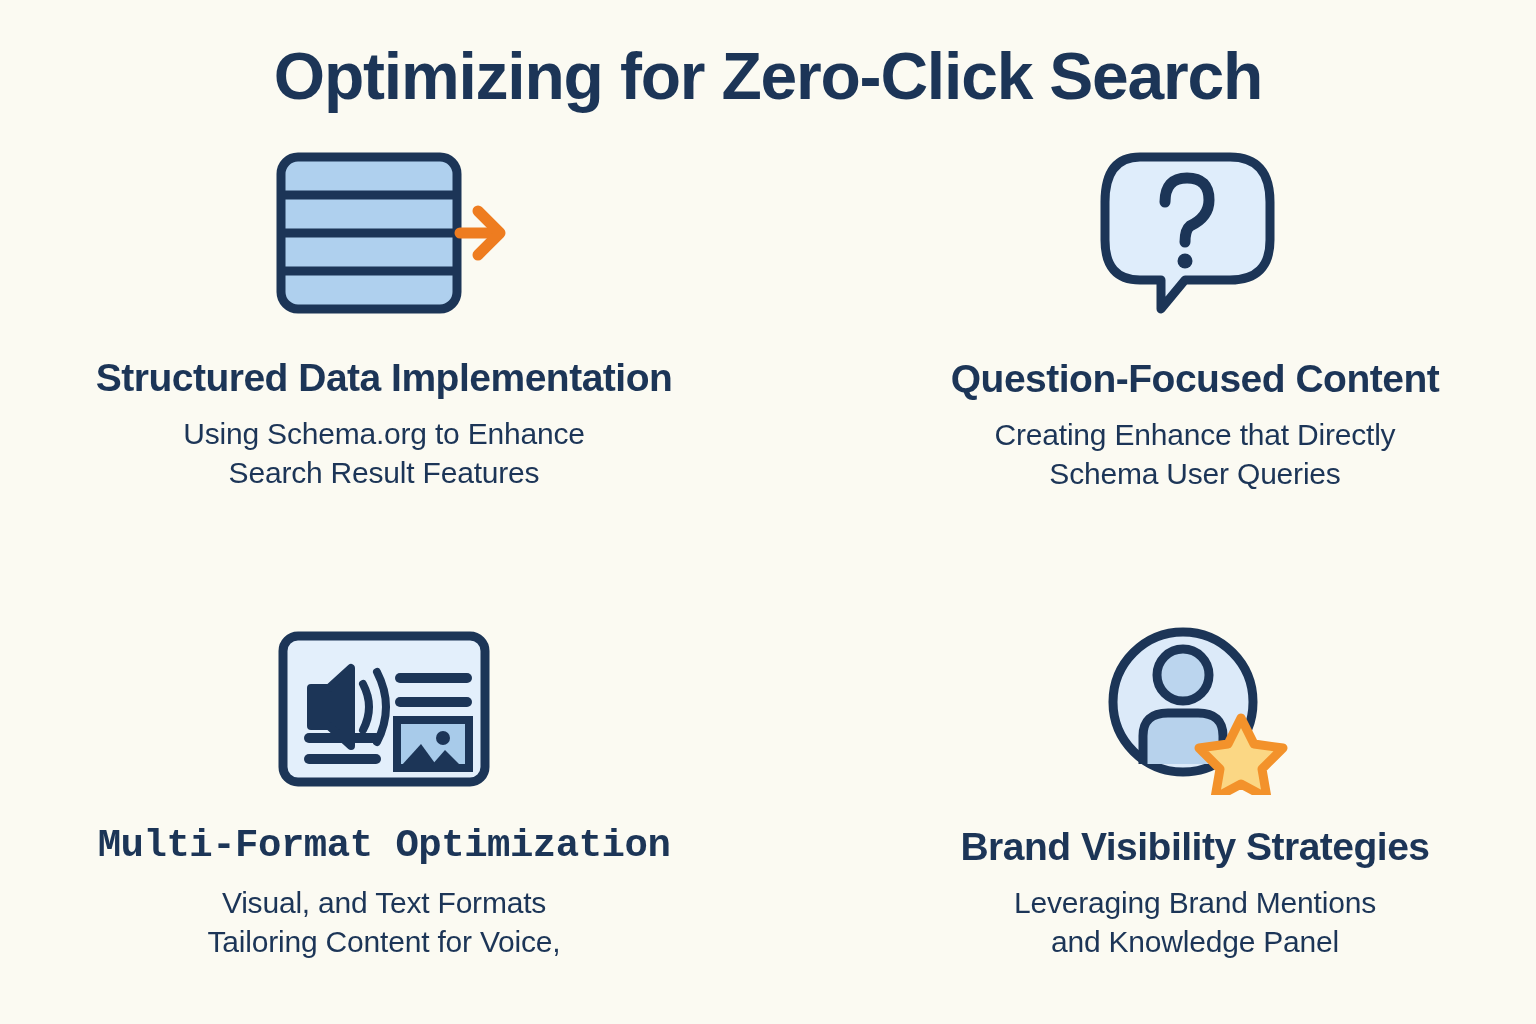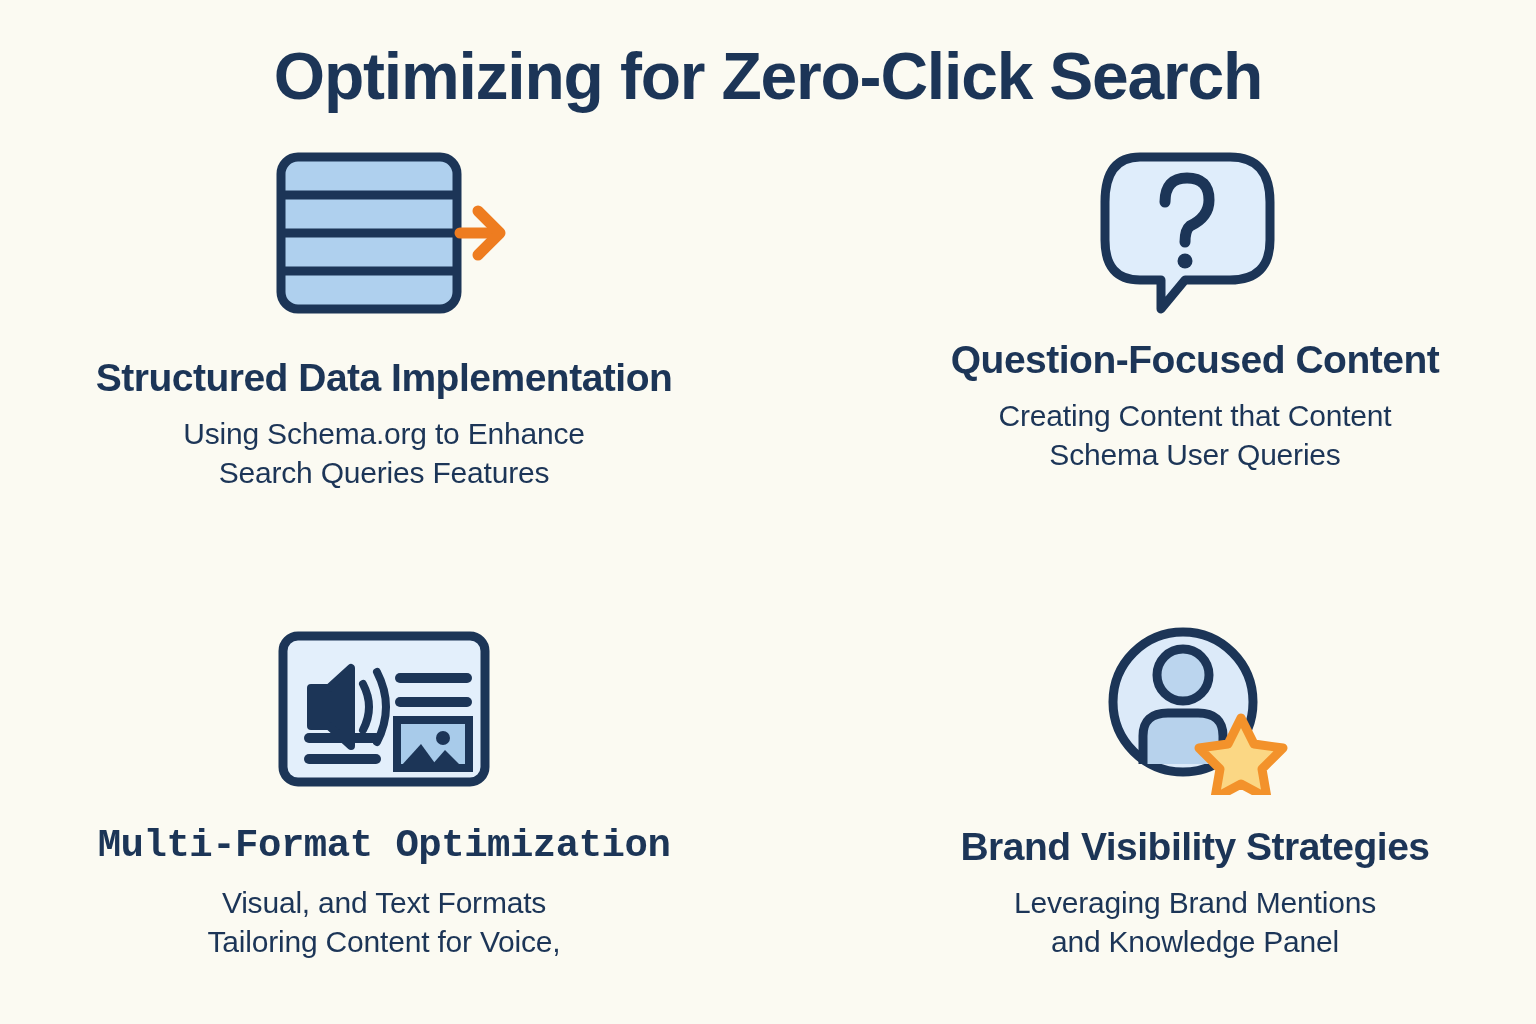--- a/index.html
+++ b/index.html
@@ -79,21 +79,21 @@
     line-height: 1.30;
     letter-spacing: -0.2px;
     max-width: 660px;
   }
   .card-sub span { display: block; }
 
   
   .card-1 .card-icon { margin-top: 8px; }
   .card-1 .card-title { margin-top: 34px; }
   .card-2 .card-icon { margin-top: 8px; }
-  .card-2 .card-title { margin-top: 16px; }
+  .card-2 .card-title { margin-top: 35px; }
   .card-3 .card-icon { margin-top: 6px; height: 165px; }
   .card-3 .card-title { margin-top: 32px; font-family: Liberation Mono, monospace; }
   .card-4 .card-icon { margin-top: 6px; height: 165px; }
   .card-4 .card-title { margin-top: 32px; }
 </style>
 </head>
 <body>
 
 <div class="page">
 
@@ -110,38 +110,38 @@
           <line x1="26" y1="86" x2="194" y2="86" stroke="#1C3557" stroke-width="9"></line>
           <line x1="26" y1="124" x2="194" y2="124" stroke="#1C3557" stroke-width="9"></line>
 
           <line x1="201" y1="86" x2="236" y2="86" stroke="#EE7C20" stroke-width="11" stroke-linecap="round"></line>
           <polyline points="219,64 241,86 219,108" fill="none" stroke="#EE7C20" stroke-width="11" stroke-linecap="round" stroke-linejoin="round"></polyline>
         </svg>
       </div>
       <h2 class="card-title">Structured Data Implementation</h2>
       <p class="card-sub">
         <span>Using Schema.org to Enhance</span>
-        <span>Search Queries Features</span>
+        <span>Search Result Features</span>
       </p>
     </div>
 
     <div class="card card-2">
       <div class="card-icon">
         <svg width="200" height="172" viewBox="0 0 200 172" xmlns="http://www.w3.org/2000/svg">
           <path d="M 45 10 L 135 10 Q 175 10 175 55 L 175 93 Q 175 133 135 133
                    L 90 133 L 66 162 L 66 133 L 45 133 Q 10 133 10 93
                    L 10 55 Q 10 10 45 10 Z" fill="#DFEDFB" stroke="#1C3557" stroke-width="9" stroke-linejoin="round"></path>
 
           <path d="M 70 55 Q 70 31 92 31 Q 114 31 114 53 Q 114 70 95 79 Q 90 83 90 95" fill="none" stroke="#1C3557" stroke-width="11" stroke-linecap="round" stroke-linejoin="round"></path>
           <circle cx="90" cy="114" r="7.5" fill="#1C3557"></circle>
         </svg>
       </div>
       <h2 class="card-title">Question-Focused Content</h2>
       <p class="card-sub">
-        <span>Creating Content that Content</span>
+        <span>Creating Enhance that Directly</span>
         <span>Schema User Queries</span>
       </p>
     </div>
 
     <div class="card card-3">
       <div class="card-icon">
         <svg width="218" height="162" viewBox="0 0 218 162" xmlns="http://www.w3.org/2000/svg">
 
           <rect x="8" y="8" width="202" height="146" rx="15" ry="15" fill="#E3EFFB" stroke="#1C3557" stroke-width="9"></rect>
 

